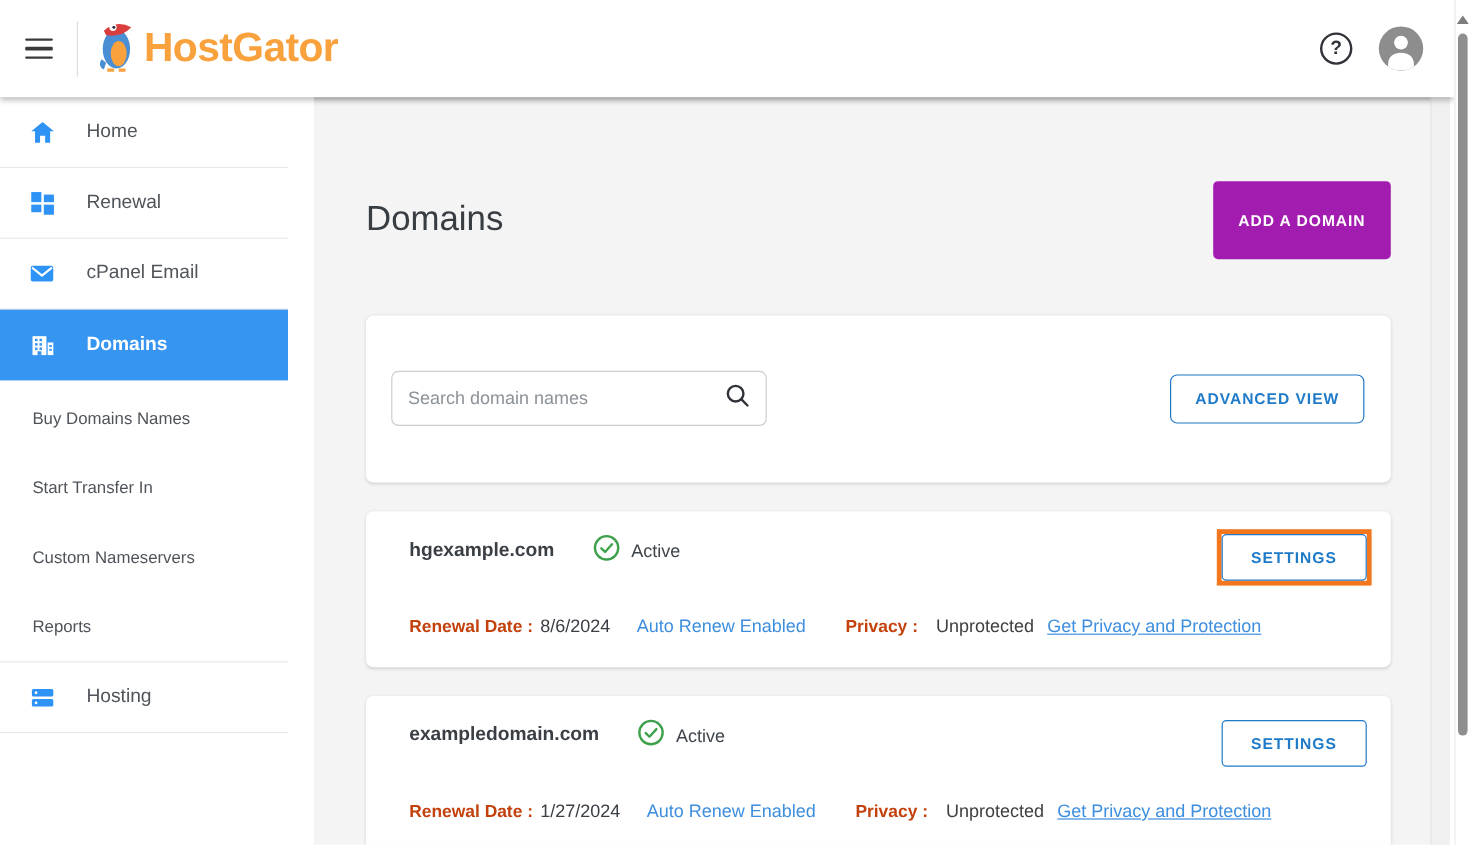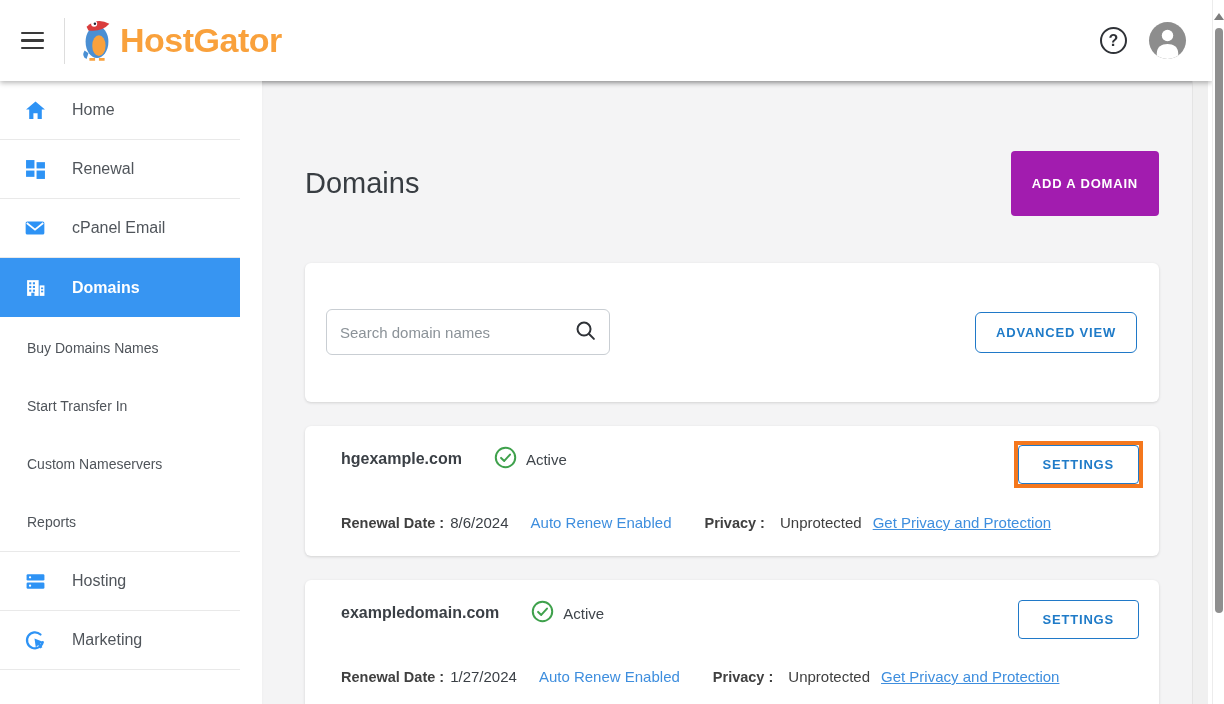--- a/index.html
+++ b/index.html
@@ -41,41 +41,41 @@
 
   .title-row { display:flex; align-items:center; justify-content:space-between; }
   .page-title { font-size:29px; font-weight:500; color:#383d42; }
   .btn-primary { background:#a21caf; color:#fff; border:none; border-radius:4px;
                  font-size:13px; font-weight:bold; letter-spacing:.8px;
                  padding:25px 21px; cursor:pointer; font-family:inherit; }
 
   .card { background:#fff; border-radius:6px; box-shadow:0 1px 3px rgba(0,0,0,.14); }
   .search-card { margin-top:47px; padding:46px 22px 47px 21px;
                  display:flex; align-items:center; justify-content:space-between; }
-  .search-box { width:284px; height:46px; border:1px solid #c9ced3; border-radius:6px;
+  .search-box { width:313px; height:46px; border:1px solid #c9ced3; border-radius:6px;
                 display:flex; align-items:center; padding:0 13px; background:#fff; }
   .search-box input { border:none; outline:none; flex:1; font-size:15px; color:#3a3f45;
                       font-family:inherit; background:transparent; }
   .search-box input::placeholder { color:#8b9298; }
   .btn-outline { background:#fff; color:#1f7bc8; border:1px solid #2079c8; border-radius:6px;
                  font-size:13px; font-weight:bold; letter-spacing:.8px;
                  padding:12px 20px; cursor:pointer; font-family:inherit; }
 
   .domain-card { margin-top:24px; height:130px; padding:20px 20px 0 36px; position:relative; }
   .domain-row1 { display:flex; align-items:center; height:26px; }
   .domain-name { font-size:16px; font-weight:600; color:#3a3f45; }
   .status { display:flex; align-items:center; margin-left:32px; gap:9px; }
   .status-label { font-size:15px; color:#3f454b; }
   .settings-btn { background:#fff; color:#1f7bc8; border:1px solid #2079c8; border-radius:4px;
                   font-size:13px; font-weight:bold; letter-spacing:.8px;
                   padding:11px 24px; cursor:pointer; font-family:inherit; }
   .settings-pos { position:absolute; top:20px; right:20px; }
   .settings-highlight { position:absolute; top:15px; right:16px; border:4px solid #f4771d; }
   .domain-row2 { display:flex; align-items:baseline; margin-top:42px; font-size:15px; }
-  .lbl { font-size:14.5px; font-weight:bold; color:#404040; }
+  .lbl { font-size:14.5px; font-weight:bold; color:#c2410c; }
   .renew-date { margin-left:6px; color:#3a3f45; }
   .auto-renew { margin-left:22px; color:#3e8ede; cursor:pointer; }
   .privacy-lbl { margin-left:33px; }
   .privacy-status { margin-left:15px; color:#404040; }
   .privacy-link { margin-left:11px; color:#3e8ede; text-decoration:underline; cursor:pointer; }
 
   
   .scrollbar { position:absolute; top:0; right:0; width:12px; height:704px; background:#fff;
                border-left:1px solid #ececec; z-index:20; }
   .sb-arrow { width:0; height:0; border-left:5px solid transparent; border-right:5px solid transparent;
@@ -184,29 +184,20 @@
     <span class="nav-icon">
       <svg width="21" height="21" viewBox="0 0 20 20">
         <rect x="1.5" y="3" width="17" height="6" rx="1.2" fill="#2e93f5"></rect>
         <rect x="1.5" y="11" width="17" height="6" rx="1.2" fill="#2e93f5"></rect>
         <circle cx="4.8" cy="6" r="1.1" fill="#fff"></circle>
           <circle cx="4.8" cy="14" r="1.1" fill="#fff"></circle>
       </svg>
     </span>
     <span>Hosting</span>
   </div>
-  <div class="nav-item">
-    <span class="nav-icon">
-      <svg width="22" height="22" viewBox="0 0 22 22">
-        <path d="M16.5 5.5 A8 8 0 1 0 18.8 13" stroke="#2e93f5" stroke-width="2.2" fill="none" stroke-linecap="round"></path>
-        <path d="M10.5 9.5 L20 13.2 L16.2 14.6 L18.4 18.2 L16.2 19.6 L14.2 15.9 L11.8 18.6 Z" fill="#2e93f5"></path>
-      </svg>
-    </span>
-    <span>Marketing</span>
-  </div>
 </div>
 
 <div class="main">
   <div class="panel">
     <div class="panel-track"></div>
     <div class="content">
 
       <div class="title-row">
         <div class="page-title">Domains</div>
         <button class="btn-primary">ADD A DOMAIN</button>

